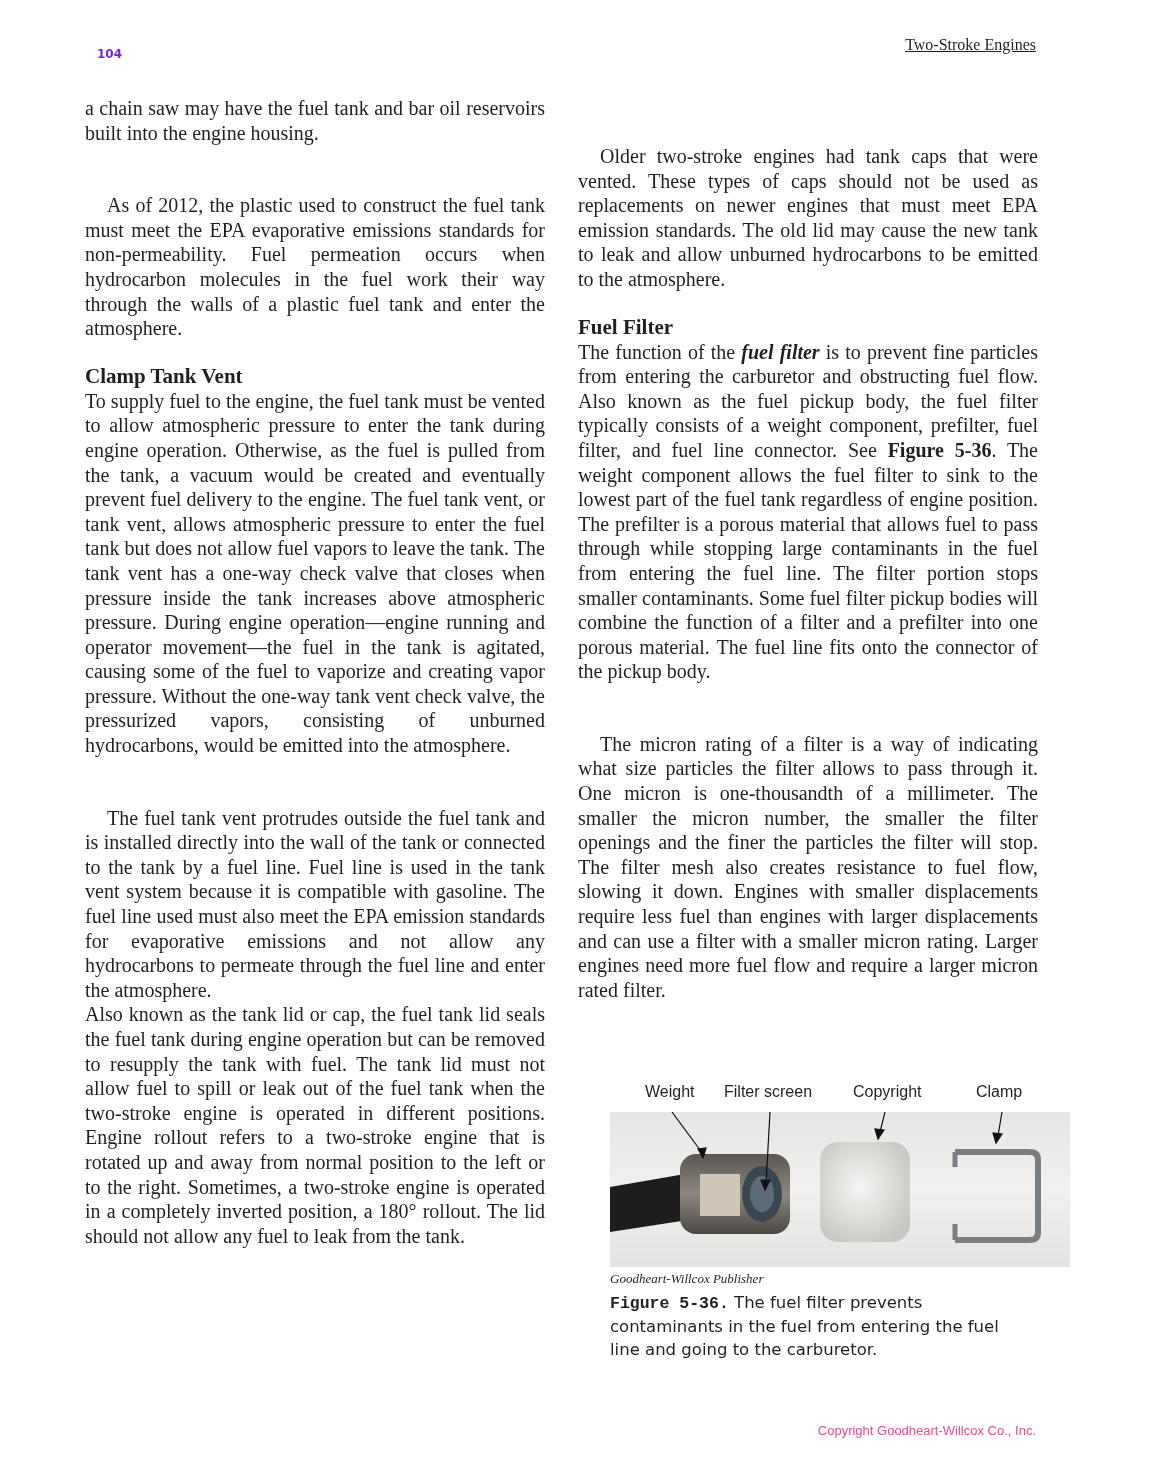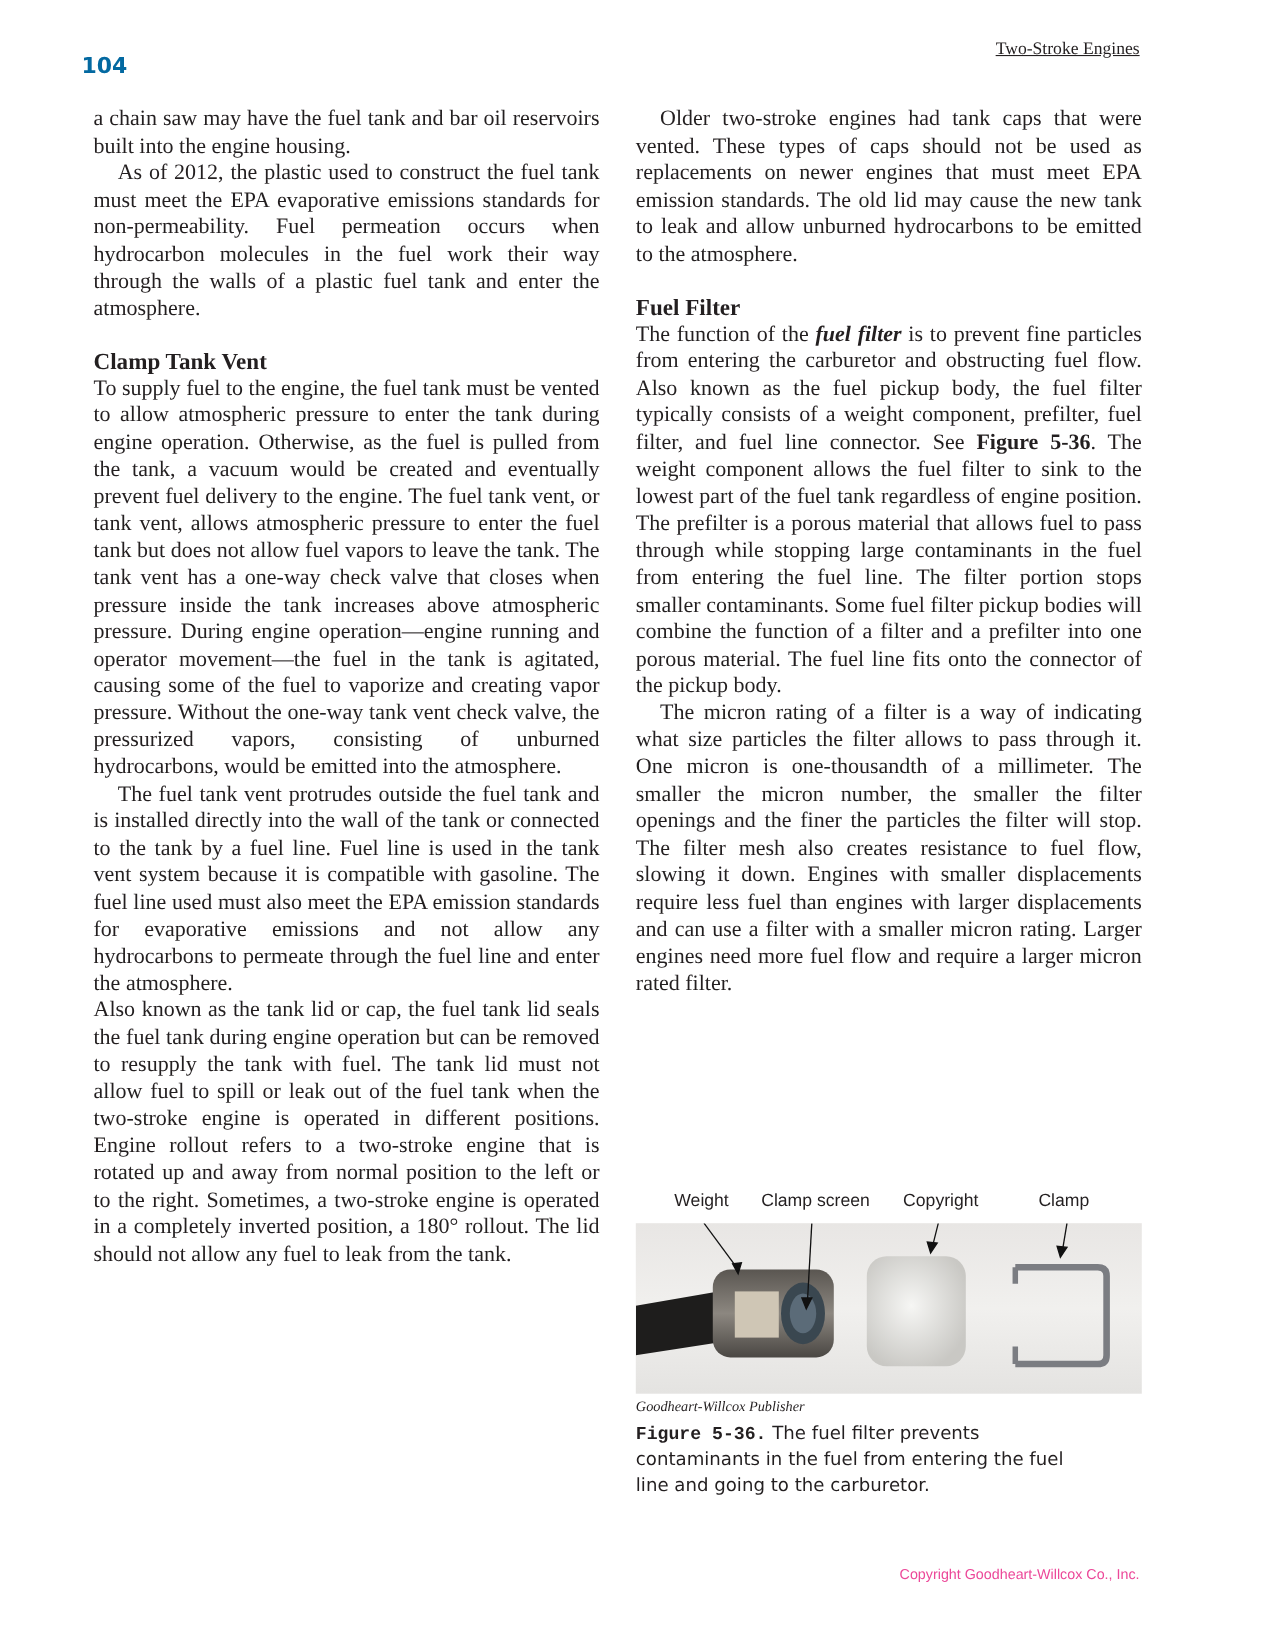--- a/index.html
+++ b/index.html
@@ -1,25 +1,25 @@
 <!DOCTYPE html>
 <html><head>
 <meta charset="utf-8">
 <style>
   html, body { margin: 0; padding: 0; background: #ffffff; }
   body { width: 1156px; height: 1479px; position: relative; overflow: hidden; color: #231f20; }
-  .page-num { position: absolute; left: 74px; top: 47px; font-family: "DejaVu Sans", sans-serif; font-weight: bold; font-size: 20px; color: #0369a1; }
+  .page-num { position: absolute; left: 97px; top: 47px; font-family: "DejaVu Sans", sans-serif; font-weight: bold; font-size: 12px; color: #6d28d9; }
   .running-head { position: absolute; right: 120px; top: 36px; font-family: "Liberation Serif", serif; font-size: 16px; color: #231f20; text-decoration: underline; }
   .col { position: absolute; top: 96px; width: 460px; font-family: Liberation Serif, serif; font-size: 20px; line-height: 24.6px; }
   .col.left { left: 85px; }
   .col.right { left: 578px; }
   .col p { margin: 0; text-align: justify; hyphens: manual; }
-  .col p.indent { text-indent: 22px; }
+  .col p.indent { text-indent: 22px; margin-top: 48px; }
   .col h2 { margin: 22px 0 0 0; font-size: 21px; font-weight: bold; line-height: 26px; }
-  .figure { position: absolute; left: 578px; top: 1080px; width: 420px; }
+  .figure { position: absolute; left: 610px; top: 1080px; width: 420px; }
   .fig-labels { position: relative; height: 32px; font-family: "Liberation Sans", sans-serif; font-size: 16px; }
   .fig-labels span { position: absolute; top: 3px; }
   .photo { position: relative; width: 460px; height: 155px; background: linear-gradient(180deg, #e8e6e4 0%, #f1f0ee 50%, #e4e3e1 100%); overflow: hidden; }
   .credit { text-align: left; font-family: "Liberation Serif", serif; font-style: italic; font-size: 13px; margin-top: 4px; }
   .caption { font-family: "DejaVu Sans", sans-serif; font-size: 16.5px; line-height: 23px; margin-top: 4px; }
   .caption b { font-weight: bold; font-family: Liberation Mono, monospace; }
   .copyright { position: absolute; right: 120px; top: 1423px; font-family: "Liberation Sans", sans-serif; font-size: 13px; color: #ec4899; }
 </style>
 </head>
 <body>
@@ -39,21 +39,21 @@
 <div class="col right">
   <p class="indent">Older two-stroke engines had tank caps that were vented. These types of caps should not be used as replacements on newer engines that must meet EPA emission standards. The old lid may cause the new tank to leak and allow unburned hydrocarbons to be emitted to the atmosphere.</p>
   <h2>Fuel Filter</h2>
   <p><span>The function of the </span><b><i>fuel filter</i></b><span> is to prevent fine particles from entering the carburetor and obstructing fuel flow. Also known as the fuel pickup body, the fuel filter typically consists of a weight component, prefilter, fuel filter, and fuel line connector. See </span><b>Figure 5-36</b><span>. The weight component allows the fuel filter to sink to the lowest part of the fuel tank regardless of engine position. The prefilter is a porous material that allows fuel to pass through while stopping large contaminants in the fuel from entering the fuel line. The filter portion stops smaller contaminants. Some fuel filter pickup bodies will combine the function of a filter and a prefilter into one porous material. The fuel line fits onto the connector of the pickup body.</span></p>
   <p class="indent">The micron rating of a filter is a way of indicating what size particles the filter allows to pass through it. One micron is one-thousandth of a millimeter. The smaller the micron number, the smaller the filter openings and the finer the particles the filter will stop. The filter mesh also creates resistance to fuel flow, slowing it down. Engines with smaller displacements require less fuel than engines with larger displacements and can use a filter with a smaller micron rating. Larger engines need more fuel flow and require a larger micron rated filter.</p>
 </div>
 
 <div class="figure">
   <div class="fig-labels">
     <span style="left:35px">Weight</span>
-    <span style="left:114px">Clamp screen</span>
+    <span style="left:114px">Filter screen</span>
     <span style="left:243px">Copyright</span>
     <span style="left:366px">Clamp</span>
   </div>
   <div class="photo">
     <svg width="460" height="155" viewBox="0 0 460 155">
       <defs>
         <linearGradient id="metal" x1="0" y1="0" x2="0" y2="1">
           <stop offset="0" stop-color="#5a5651"></stop>
             <stop offset="0.5" stop-color="#8c8780"></stop>
             <stop offset="1" stop-color="#4a4743"></stop>

